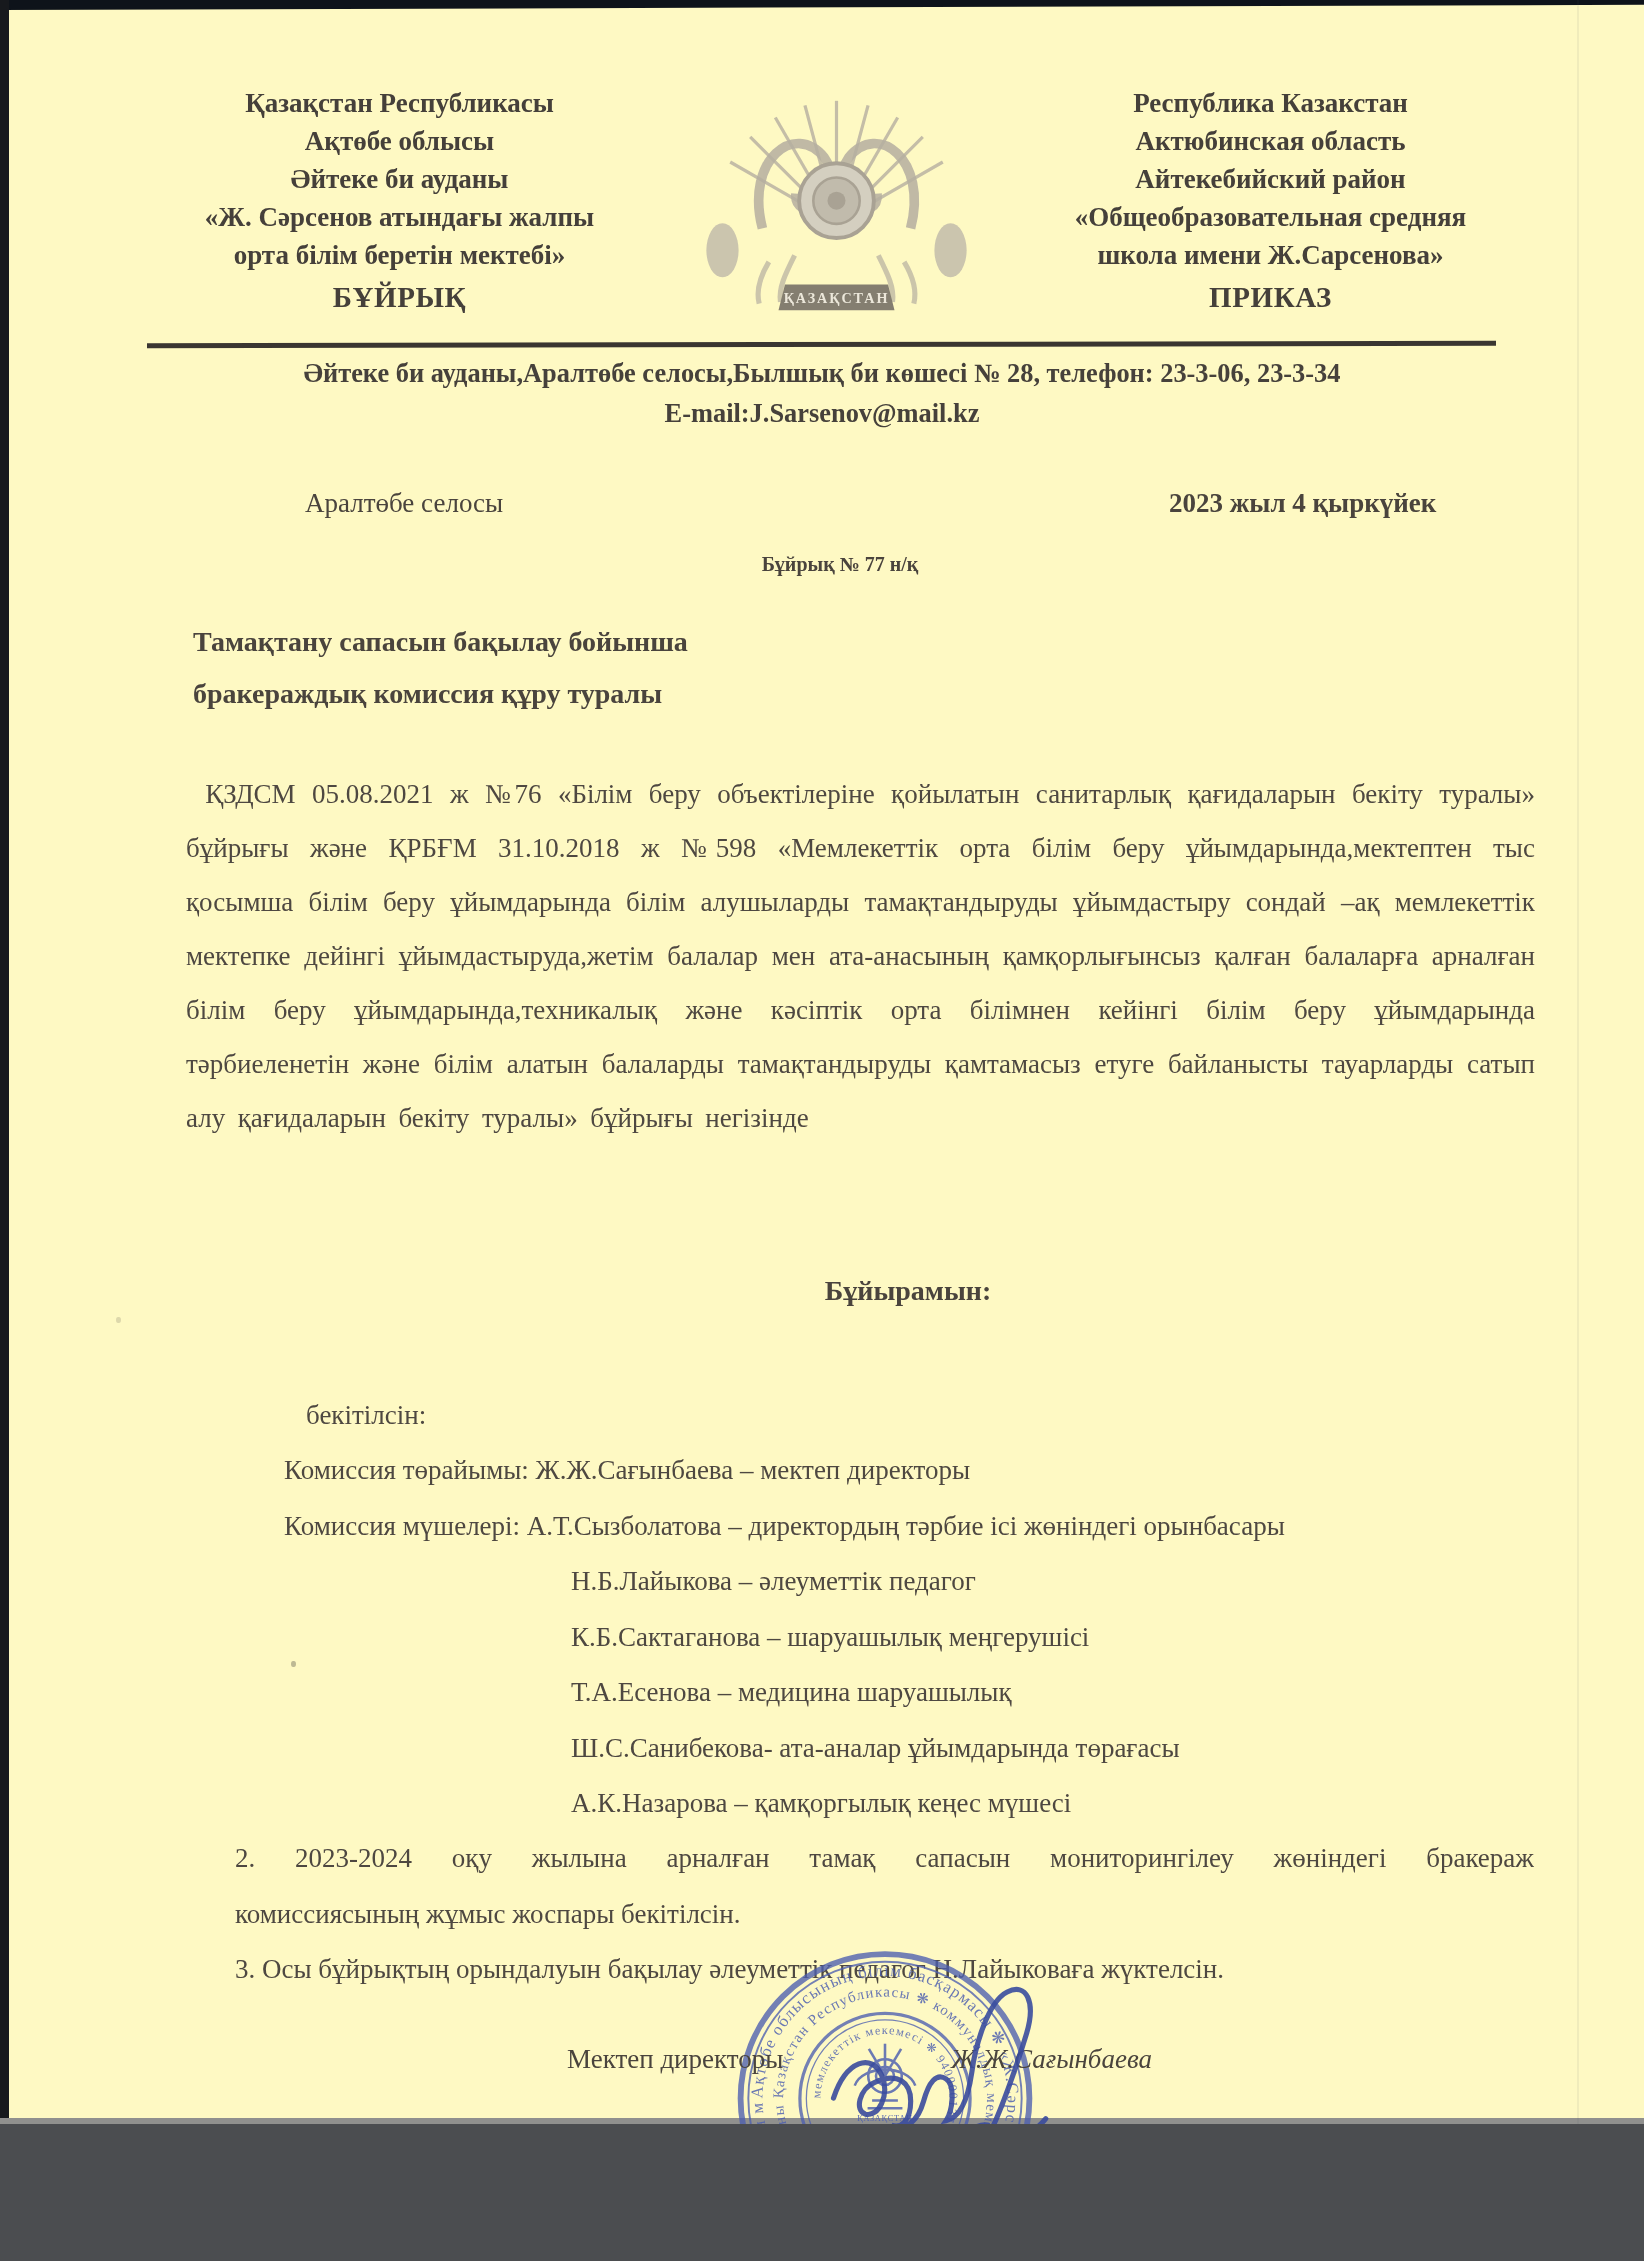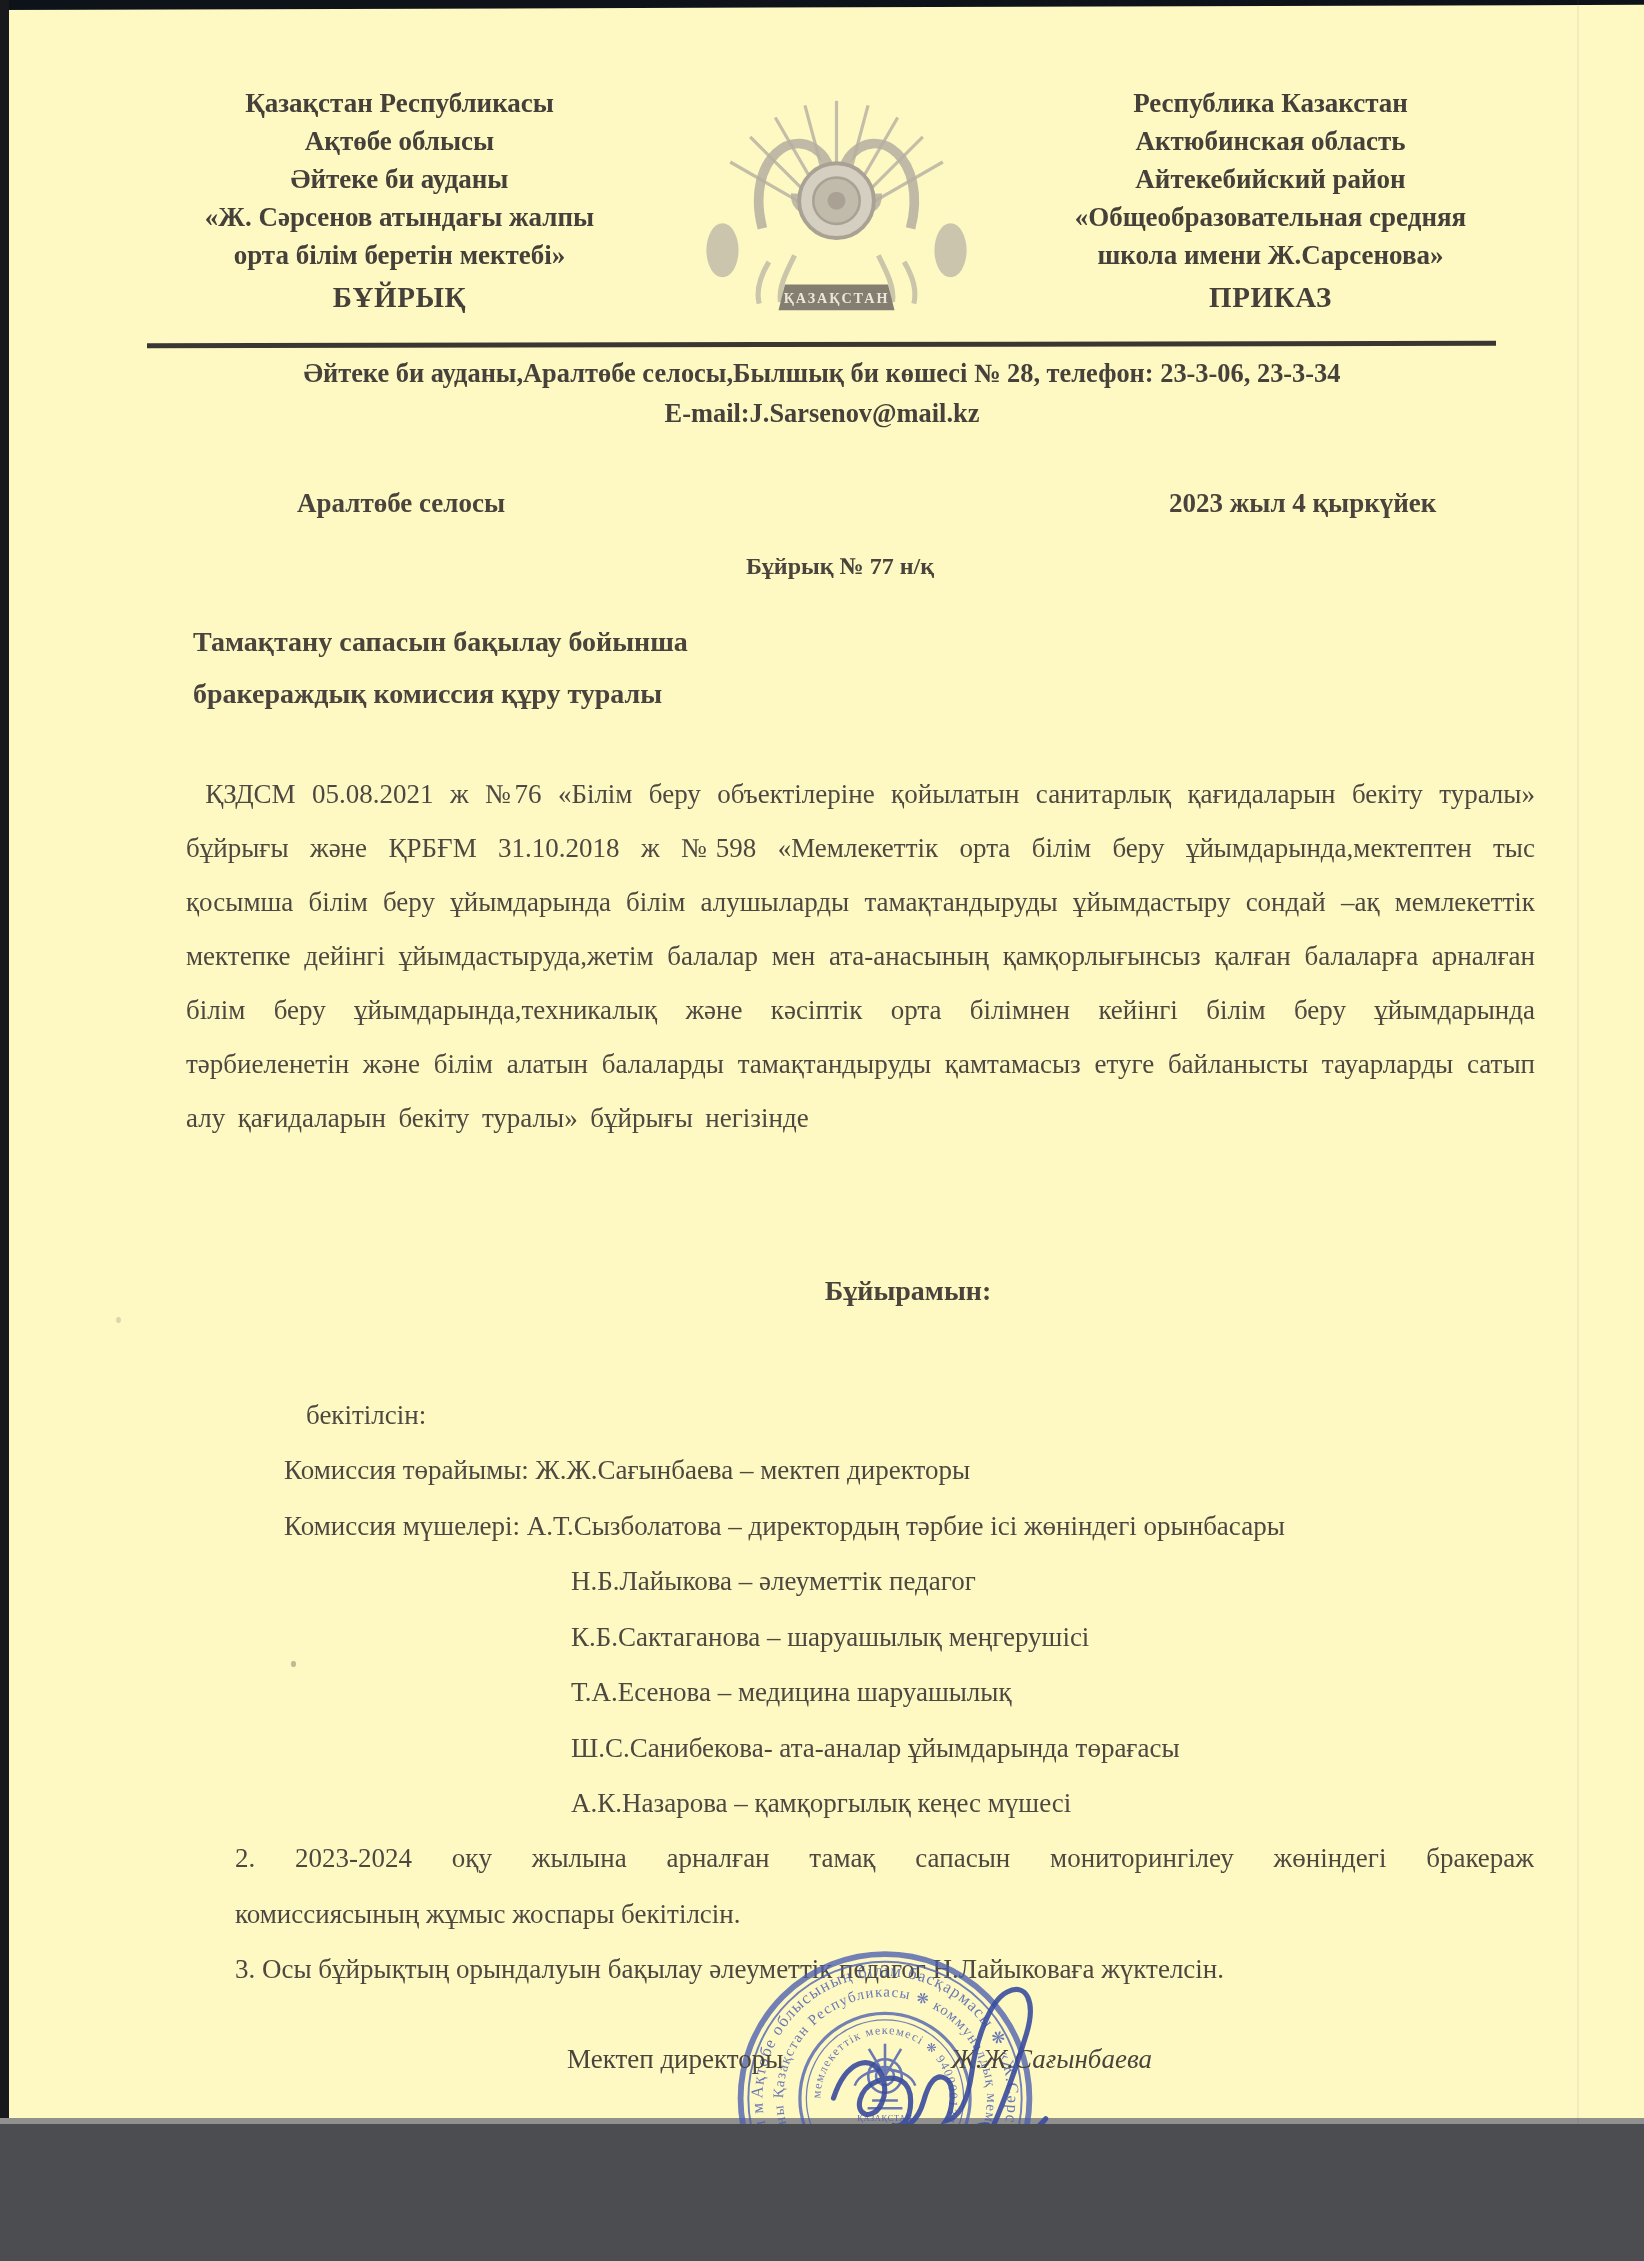--- a/index.html
+++ b/index.html
@@ -14,24 +14,24 @@
   
   .hdr{position:absolute;text-align:center;font-weight:bold;font-size:27px;line-height:38px;color:#45403a;}
   .hdr-left{left:116px;top:84px;width:567px;}
   .hdr-right{left:993px;top:84px;width:555px;}
   .hdr-caps{margin-top:3.9px;font-size:29px;letter-spacing:0.6px;}
   .emblem{position:absolute;left:698px;top:62px;filter:blur(0.7px);opacity:0.85;}
   .rule{position:absolute;left:147px;top:342px;width:1349px;height:4.5px;background:#3a3631;
         transform:rotate(-0.1deg);}
   .addr{position:absolute;left:0;top:358px;width:1644px;text-align:center;font-weight:bold;font-size:26.4px;color:#46413b;}
   .email{position:absolute;left:0;top:398px;width:1644px;text-align:center;font-weight:bold;font-size:26.4px;color:#46413b;}
-  .place{position:absolute;left:297px;top:488px;font-weight:bold;font-size:27px;}
+  .place{position:absolute;left:305px;top:488px;font-weight:normal;font-size:27px;}
   .date{position:absolute;left:1169px;top:488px;font-weight:bold;font-size:27px;}
   .title{position:absolute;left:0;top:553px;width:1644px;padding-left:36px;box-sizing:border-box;
-         text-align:center;font-weight:bold;font-size:24px;}
+         text-align:center;font-weight:bold;font-size:20px;}
   .subj{position:absolute;left:193px;font-weight:bold;font-size:28px;}
   .subj1{top:626px;} .subj2{top:678px;}
   .bodyp{position:absolute;left:186px;top:767px;width:1349px;font-size:27px;line-height:54px;
          text-align:justify;text-indent:19.3px;word-spacing:5.8px;color:#4e4841;}
   .resheading{position:absolute;left:0;top:1275px;width:1644px;padding-left:172px;box-sizing:border-box;
               text-align:center;font-weight:bold;font-size:28px;}
   .rline{position:absolute;font-size:27px;white-space:nowrap;color:#4e4841;}
   .just{white-space:normal;text-align:justify;text-align-last:justify;}
   .sig-role{position:absolute;left:567px;top:2044px;font-size:27px;}
   .sig-name{position:absolute;left:951px;top:2044px;font-size:27px;font-style:italic;}

